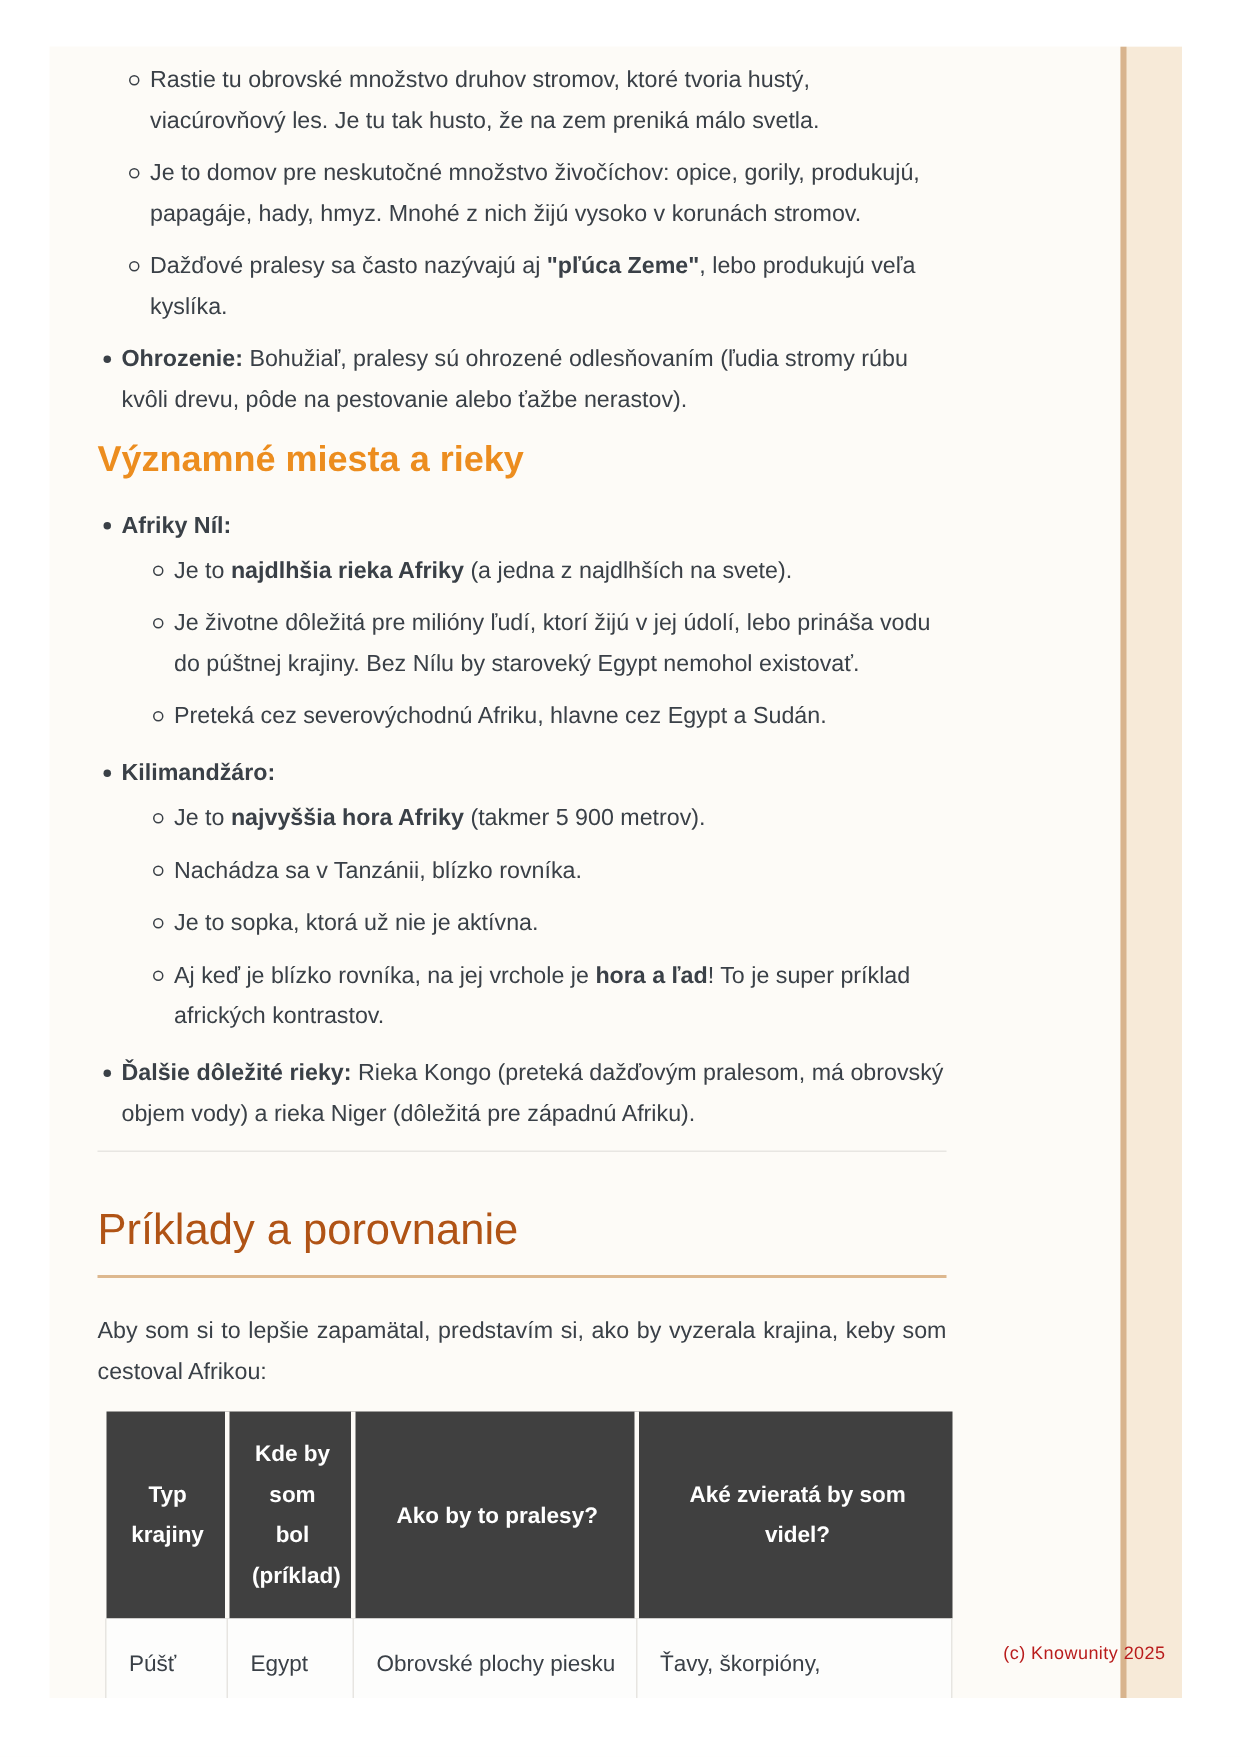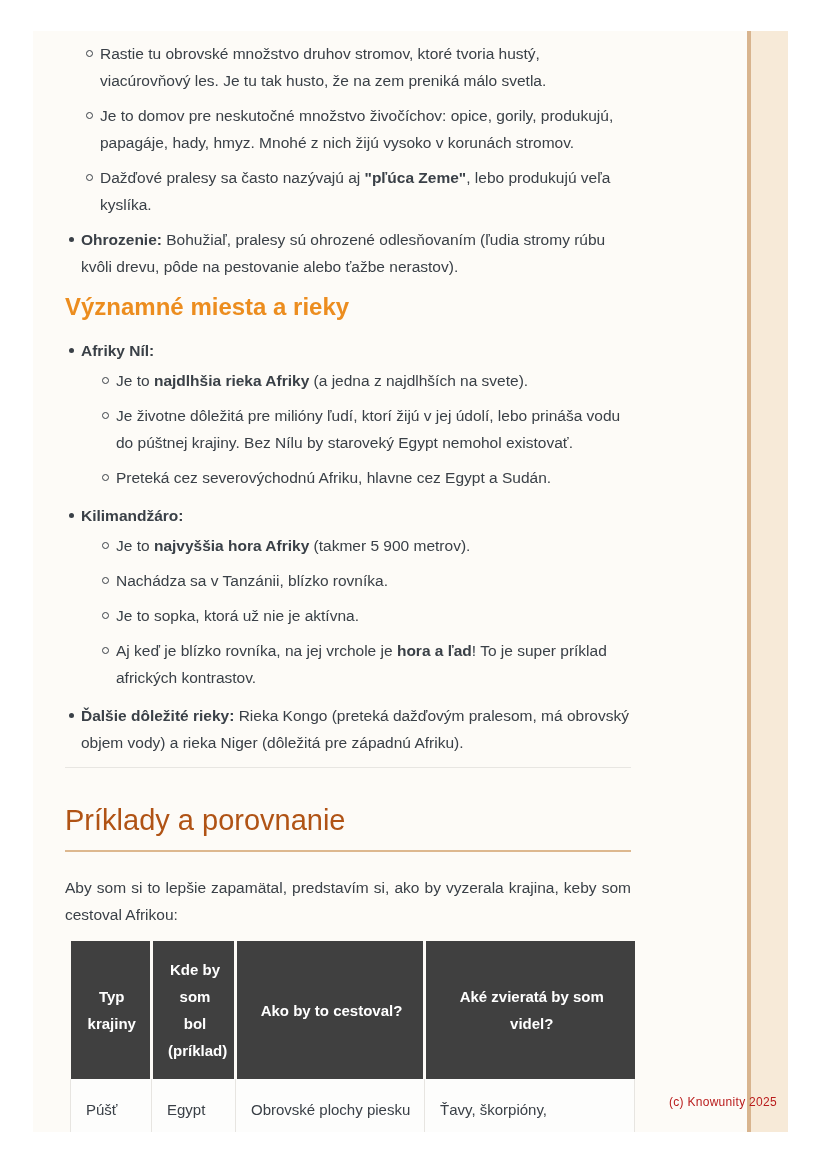--- a/index.html
+++ b/index.html
@@ -166,21 +166,21 @@
       <colgroup>
         <col class="c1">
           <col class="c2">
           <col class="c3">
           <col class="c4">
       </colgroup>
       <thead>
           <tr>
             <th>Typ krajiny</th>
             <th>Kde by som bol (príklad)</th>
-            <th>Ako by to cestoval?</th>
+            <th>Ako by to pralesy?</th>
             <th>Aké zvieratá by som videl?</th>
           </tr>
         </thead>
       <tbody>
           <tr>
             <td>Púšť</td>
             <td>Egypt</td>
             <td>Obrovské plochy piesku a</td>
             <td>Ťavy, škorpióny,</td>
           </tr>

